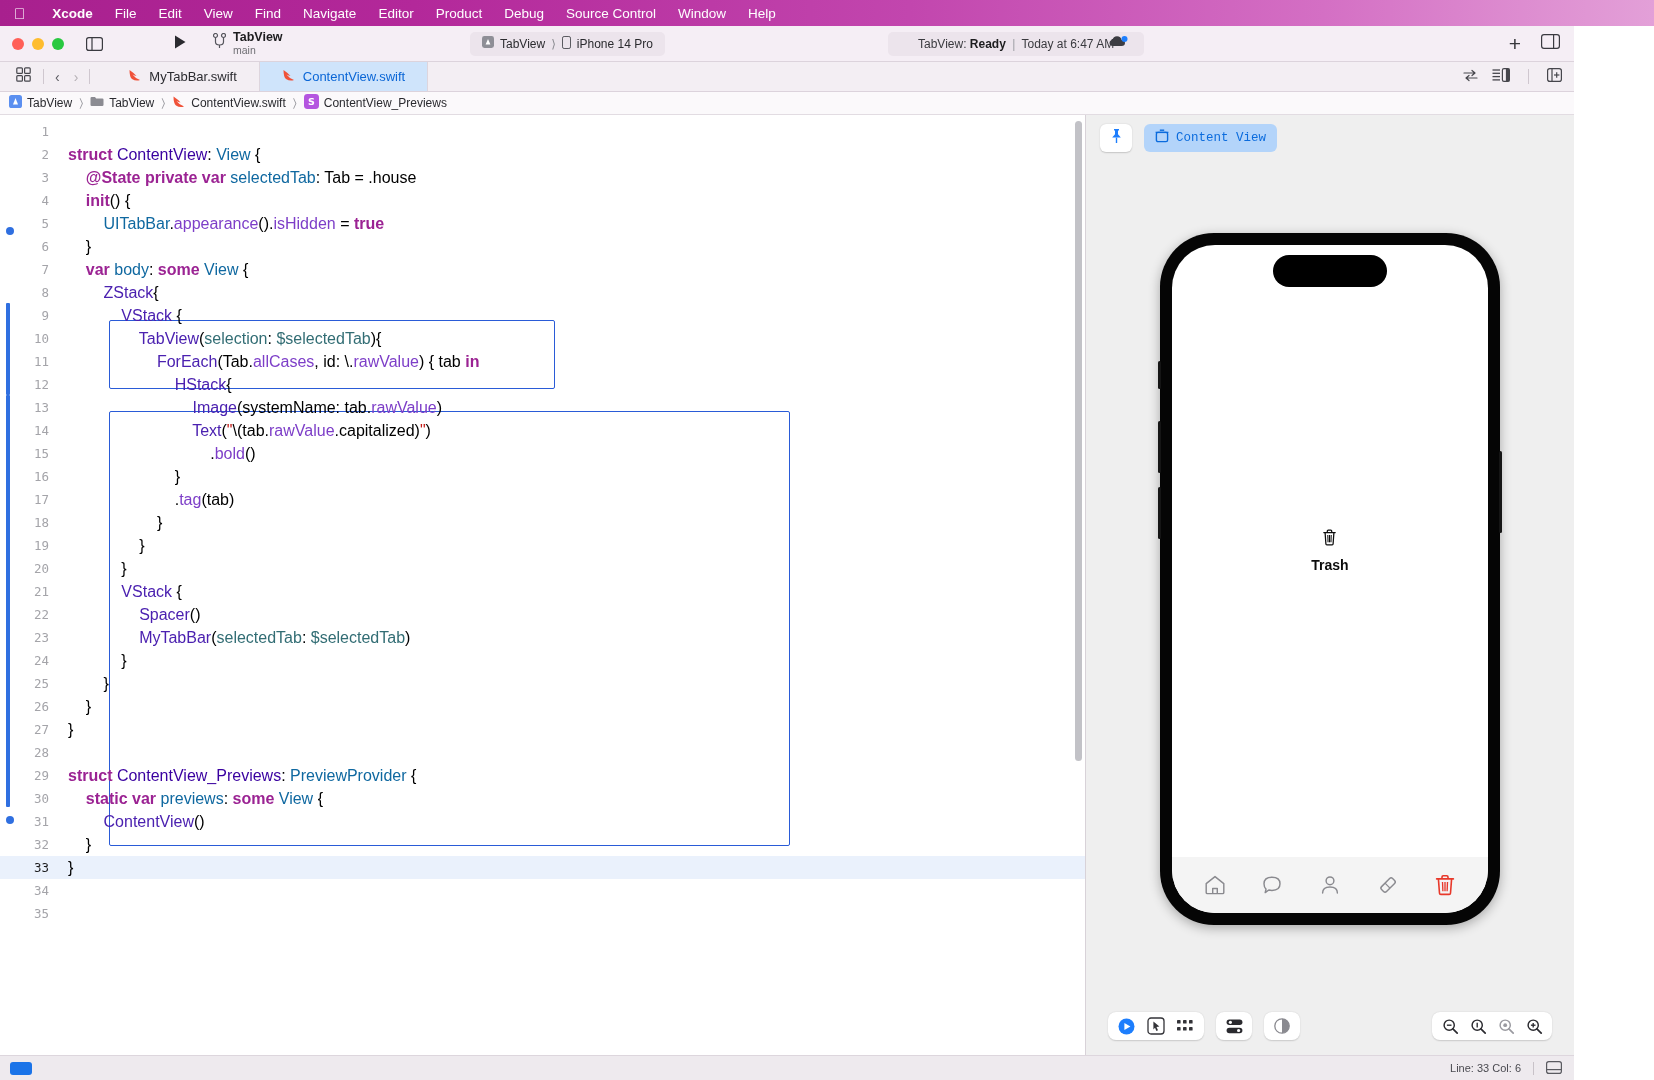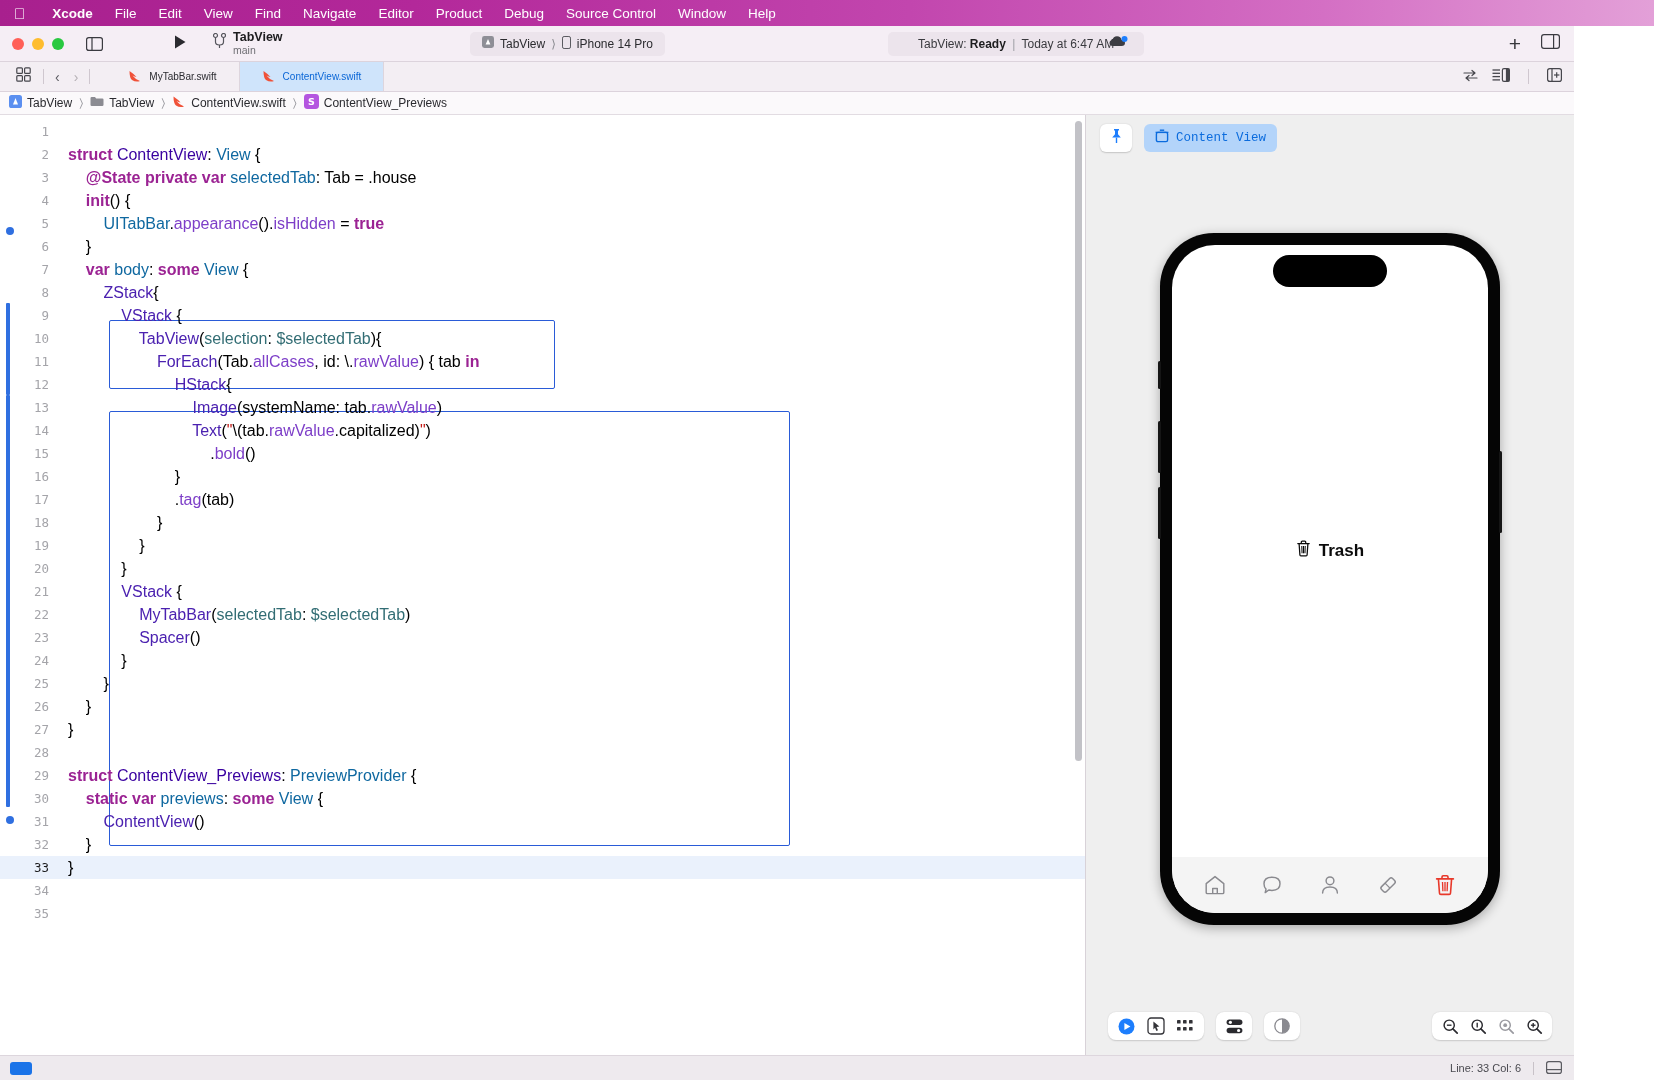--- a/index.html
+++ b/index.html
@@ -74,21 +74,21 @@
   }
   .tb-left { display:flex; align-items:center; gap:0; padding-left:8px; }
   .grid-ic { padding: 0 8px; }
   .vdiv { width:1px; height:15px; background:#cfc7cf; margin: 0 4px; }
   .navarrow { padding: 0 7px; color:#5a5a60; font-size:14px; }
   .navarrow.dim { color:#b5b0b5; }
   .filetabs { display:flex; align-items:stretch; margin-left: 12px; }
   .ftab {
     display:flex; align-items:center; gap:7px;
     padding: 0 22px;
-    font-size: 10px; color:#2b2b30;
+    font-size: 13px; color:#2b2b30;
     border-right: 1px solid #ddd5dd;
   }
   .ftab.active { background:#cfe4fb; color:#0a66d6; }
   .tabbar-right { position:absolute; right: 12px; top:0; bottom:0; display:flex; align-items:center; gap:14px; }
 
   
   .breadcrumb {
     height: 23px; min-height: 23px;
     background:#fbf9fb;
     border-bottom:1px solid #e2dce2;
@@ -161,21 +161,21 @@
   .phone-screen {
     width:100%; height:100%; background:#fff; border-radius: 43px;
     position:relative; overflow:hidden;
     display:flex; flex-direction:column;
   }
   .dynamic-island {
     position:absolute; top: 10px; left:50%; transform:translateX(-50%);
     width: 114px; height: 32px; background:#000; border-radius: 18px;
   }
   .phone-content { flex:1; display:flex; align-items:center; justify-content:center; }
-  .trash-label { display:flex; align-items:center; gap:8px; font-size:17px; font-weight:bold; color:#0b0b0b; }
+  .trash-label { display:flex; align-items:center; gap:8px; font-size:14px; font-weight:bold; color:#0b0b0b;flex-direction:column; }
   .phone-tabbar {
     height: 56px; background:#f4f4f4;
     display:flex; align-items:center; justify-content:space-around;
     padding: 0 14px;
   }
   .tab-ic { display:flex; align-items:center; justify-content:center; }
   
   .btn-side { position:absolute; background:#151515; border-radius:2px; }
   .b-silent { left:-2px; top: 128px; width:3px; height:28px; }
   .b-volup  { left:-2px; top: 188px; width:3px; height:52px; }
@@ -466,22 +466,22 @@
           <div class="cl"><span class="pln">                        </span><span class="typ">HStack</span><span class="pln">{</span></div>
           <div class="cl"><span class="pln">                            </span><span class="typ">Image</span><span class="pln">(systemName: tab.</span><span class="prop">rawValue</span><span class="pln">)</span></div>
           <div class="cl"><span class="pln">                            </span><span class="typ">Text</span><span class="pln">(</span><span class="str">"</span><span class="pln">\(tab.</span><span class="prop">rawValue</span><span class="pln">.capitalized)</span><span class="str">"</span><span class="pln">)</span></div>
           <div class="cl"><span class="pln">                                .</span><span class="prop">bold</span><span class="pln">()</span></div>
           <div class="cl"><span class="pln">                        }</span></div>
           <div class="cl"><span class="pln">                        .</span><span class="prop">tag</span><span class="pln">(tab)</span></div>
           <div class="cl"><span class="pln">                    }</span></div>
           <div class="cl"><span class="pln">                }</span></div>
           <div class="cl"><span class="pln">            }</span></div>
           <div class="cl"><span class="pln">            </span><span class="typ">VStack</span><span class="pln"> {</span></div>
+          <div class="cl"><span class="pln">                </span><span class="typ">Spacer</span><span class="pln">()</span></div>
           <div class="cl"><span class="pln">                </span><span class="typ">MyTabBar</span><span class="pln">(</span><span class="arg">selectedTab</span><span class="pln">: </span><span class="arg">$selectedTab</span><span class="pln">)</span></div>
-          <div class="cl"><span class="pln">                </span><span class="typ">Spacer</span><span class="pln">()</span></div>
           <div class="cl"><span class="pln">            }</span></div>
           <div class="cl"><span class="pln">        }</span></div>
           <div class="cl"><span class="pln">    }</span></div>
           <div class="cl"><span class="pln">}</span></div>
           <div class="cl"></div>
           <div class="cl"><span class="k">struct</span> <span class="fn">ContentView_Previews</span><span class="pln">: </span><span class="sys">PreviewProvider</span> <span class="pln">{</span></div>
           <div class="cl"><span class="pln">    </span><span class="k">static var</span> <span class="sys">previews</span><span class="pln">: </span><span class="k">some</span> <span class="sys">View</span> <span class="pln">{</span></div>
           <div class="cl"><span class="pln">        </span><span class="typ">ContentView</span><span class="pln">()</span></div>
           <div class="cl"><span class="pln">    }</span></div>
           <div class="cl"><span class="pln">}</span></div>

